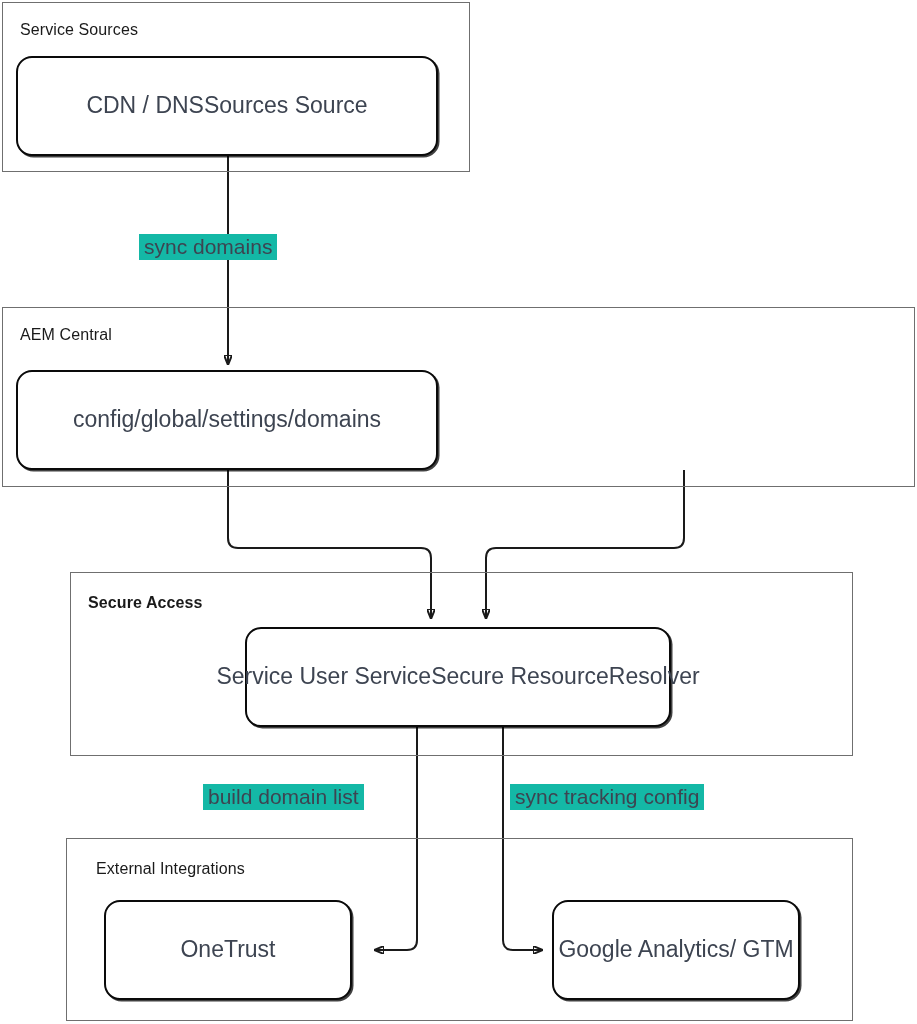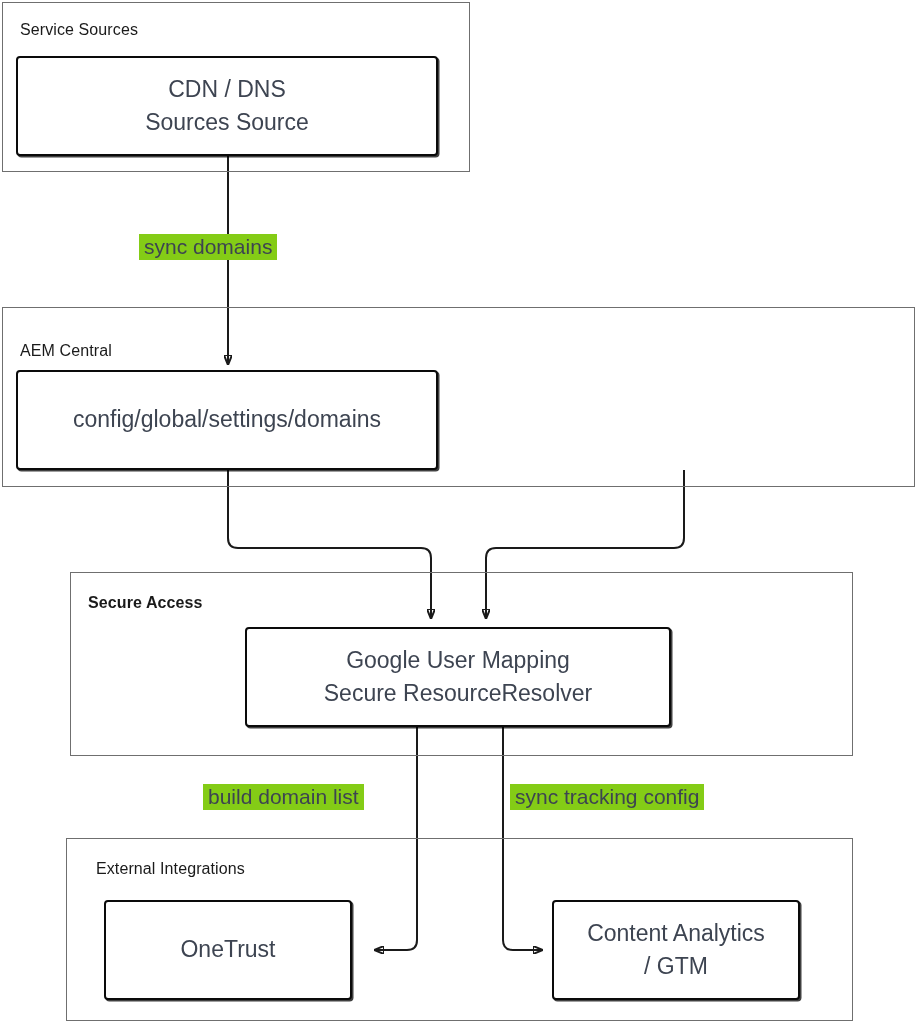--- a/index.html
+++ b/index.html
@@ -31,42 +31,42 @@
     font-size: 16px;
     color: #1a1a1a;
     letter-spacing: 0.1px;
     white-space: nowrap;
   }
   
   .node {
     position: absolute;
     box-sizing: border-box;
     border: 2.6px solid #0a0a0a;
-    border-radius: 4px;
+    border-radius: 16px;
     background: #ffffff;
     display: flex;
-    flex-direction: column;
+    flex-direction: row;
     align-items: center;
     justify-content: center;
     box-shadow: 1.5px 1.5px 0 rgba(0,0,0,0.75);
   }
   .node-line {
     color: #3d4451;
     font-size: 23px;
     line-height: 1.45;
     white-space: nowrap;
     text-align: center;
   }
   
   .edge-label {
     position: absolute;
     font-size: 21px;
     color: #3d4451;
     white-space: nowrap;
-    background: #84cc16;
+    background: #14b8a6;
     padding: 1px 5px;
     text-align: center;
   }
   svg.edges {
     position: absolute;
     left: 0;
     top: 0;
     width: 917px;
     height: 1024px;
     overflow: visible;
@@ -108,45 +108,45 @@
 
   <div class="node" style="left:16px; top:56px; width:422px; height:100px;">
     <div class="node-line">CDN / DNS</div>
     <div class="node-line">Sources Source</div>
   </div>
 
   <div class="edge-label" style="left:139px; top:234px;">sync domains</div>
 
   <div class="group" style="left:2px; top:307px; width:913px; height:180px;">
   </div>
-  <div class="group-label" style="left:20px; top:342px;">AEM Central</div>
+  <div class="group-label" style="left:20px; top:326px;">AEM Central</div>
 
   <div class="node" style="left:16px; top:370px; width:422px; height:100px;">
     <div class="node-line">config/global/settings/domains</div>
   </div>
 
 
   <div class="group" style="left:70px; top:572px; width:783px; height:184px;">
   </div>
   <div class="group-label" style="left:88px; top:594px;font-weight:bold;">Secure Access</div>
 
   <div class="node" style="left:245px; top:627px; width:426px; height:100px;">
-    <div class="node-line">Google User Mapping</div>
+    <div class="node-line">Service User Service</div>
     <div class="node-line">Secure ResourceResolver</div>
   </div>
 
   <div class="edge-label" style="left:203px; top:784px;">build domain list</div>
   <div class="edge-label" style="left:510px; top:784px;">sync tracking config</div>
 
   <div class="group" style="left:66px; top:838px; width:787px; height:183px;">
   </div>
   <div class="group-label" style="left:84px; top:860px;margin-left:12px;">External Integrations</div>
 
   <div class="node" style="left:104px; top:900px; width:248px; height:100px;">
     <div class="node-line">OneTrust</div>
   </div>
 
   <div class="node" style="left:552px; top:900px; width:248px; height:100px;">
-    <div class="node-line">Content Analytics</div>
+    <div class="node-line">Google Analytics</div>
     <div class="node-line">/ GTM</div>
   </div>
 
 </div>
 
 </body></html>

